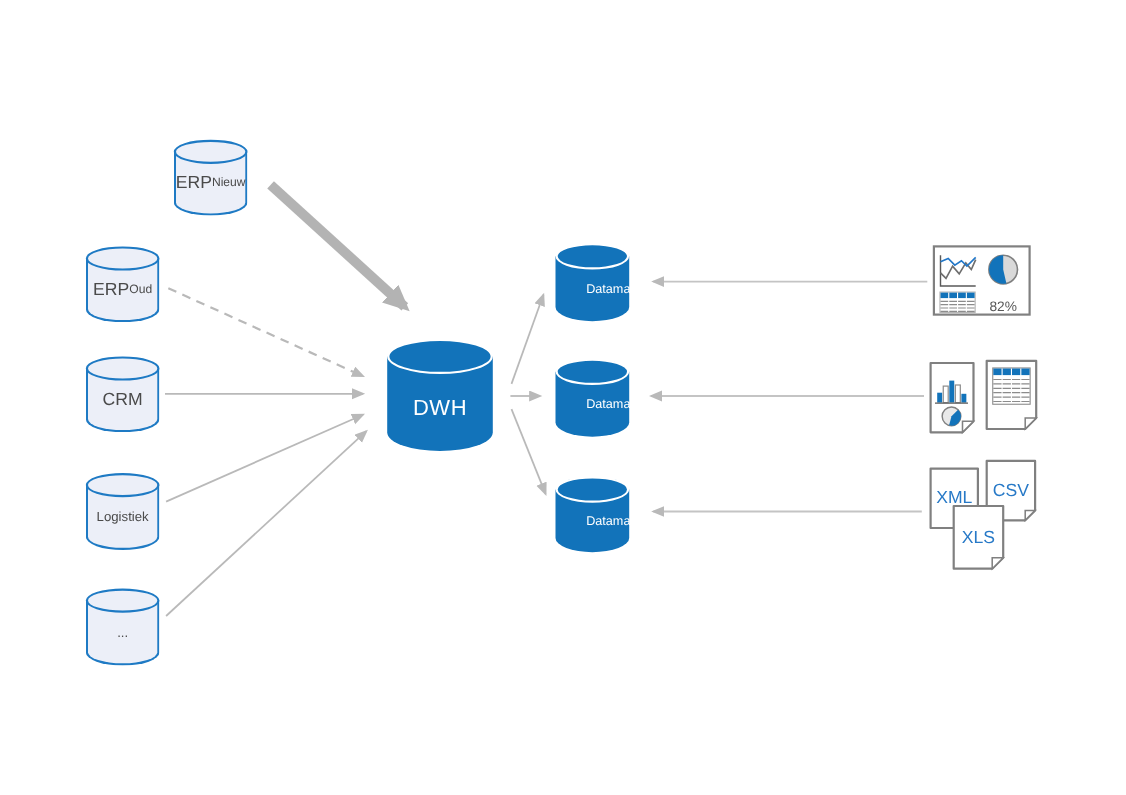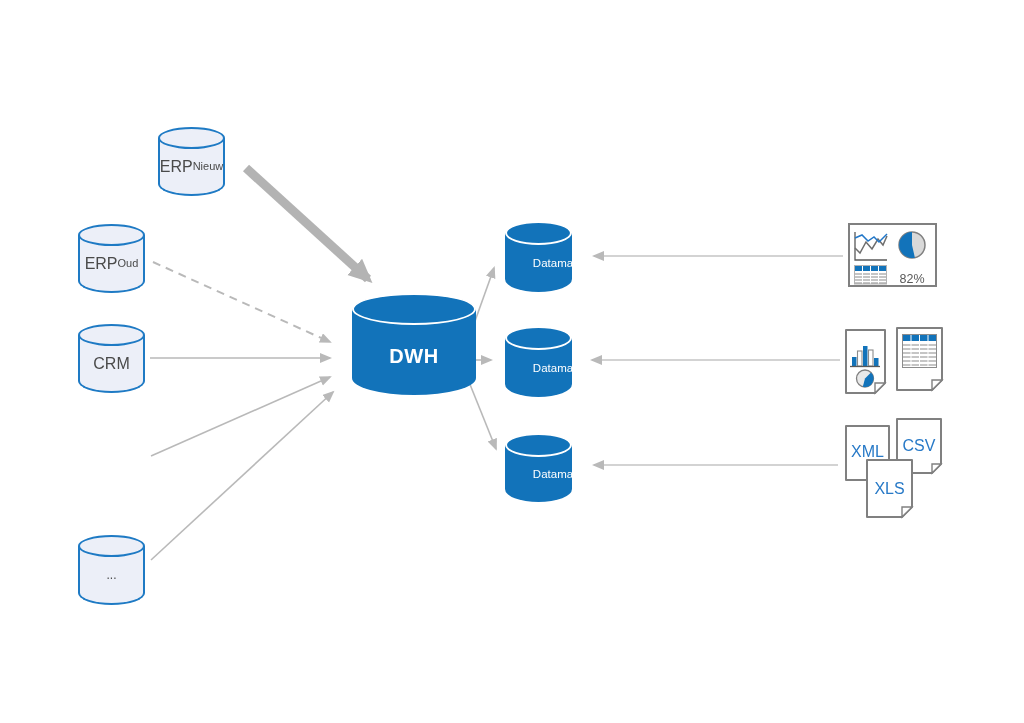--- a/index.html
+++ b/index.html
@@ -179,30 +179,37 @@
   </div>
 
   <div class="cyl light" style="left:78px; top:324px; width:67px; height:69px;">
     <div class="body"></div>
     <div class="cap"></div>
     <div class="label">
       <span class="lbl-main">CRM</span>
     </div>
   </div>
 
+  <div class="cyl light small" style="left:78px; top:430px; width:67px; height:70px;">
+    <div class="body"></div>
+    <div class="cap"></div>
+    <div class="label">
+      <span class="lbl-main">Logistiek</span>
+    </div>
+  </div>
 
   <div class="cyl light small" style="left:78px; top:535px; width:67px; height:70px;">
     <div class="body"></div>
     <div class="cap"></div>
     <div class="label">
       <span class="lbl-main">...</span>
     </div>
   </div>
 
-  <div class="cyl blue dwh" style="left:352px; top:293px; width:124px; height:102px;font-weight:bold;">
+  <div class="cyl blue dwh" style="left:352px; top:308px; width:96px; height:102px;">
     <div class="body"></div>
     <div class="cap"></div>
     <div class="label" style="top:28px;">
       <span class="lbl-main">DWH</span>
     </div>
   </div>
 
   <div class="cyl blue dm" style="left:505px; top:221px; width:67px; height:71px;">
     <div class="body"></div>
     <div class="cap"></div>

